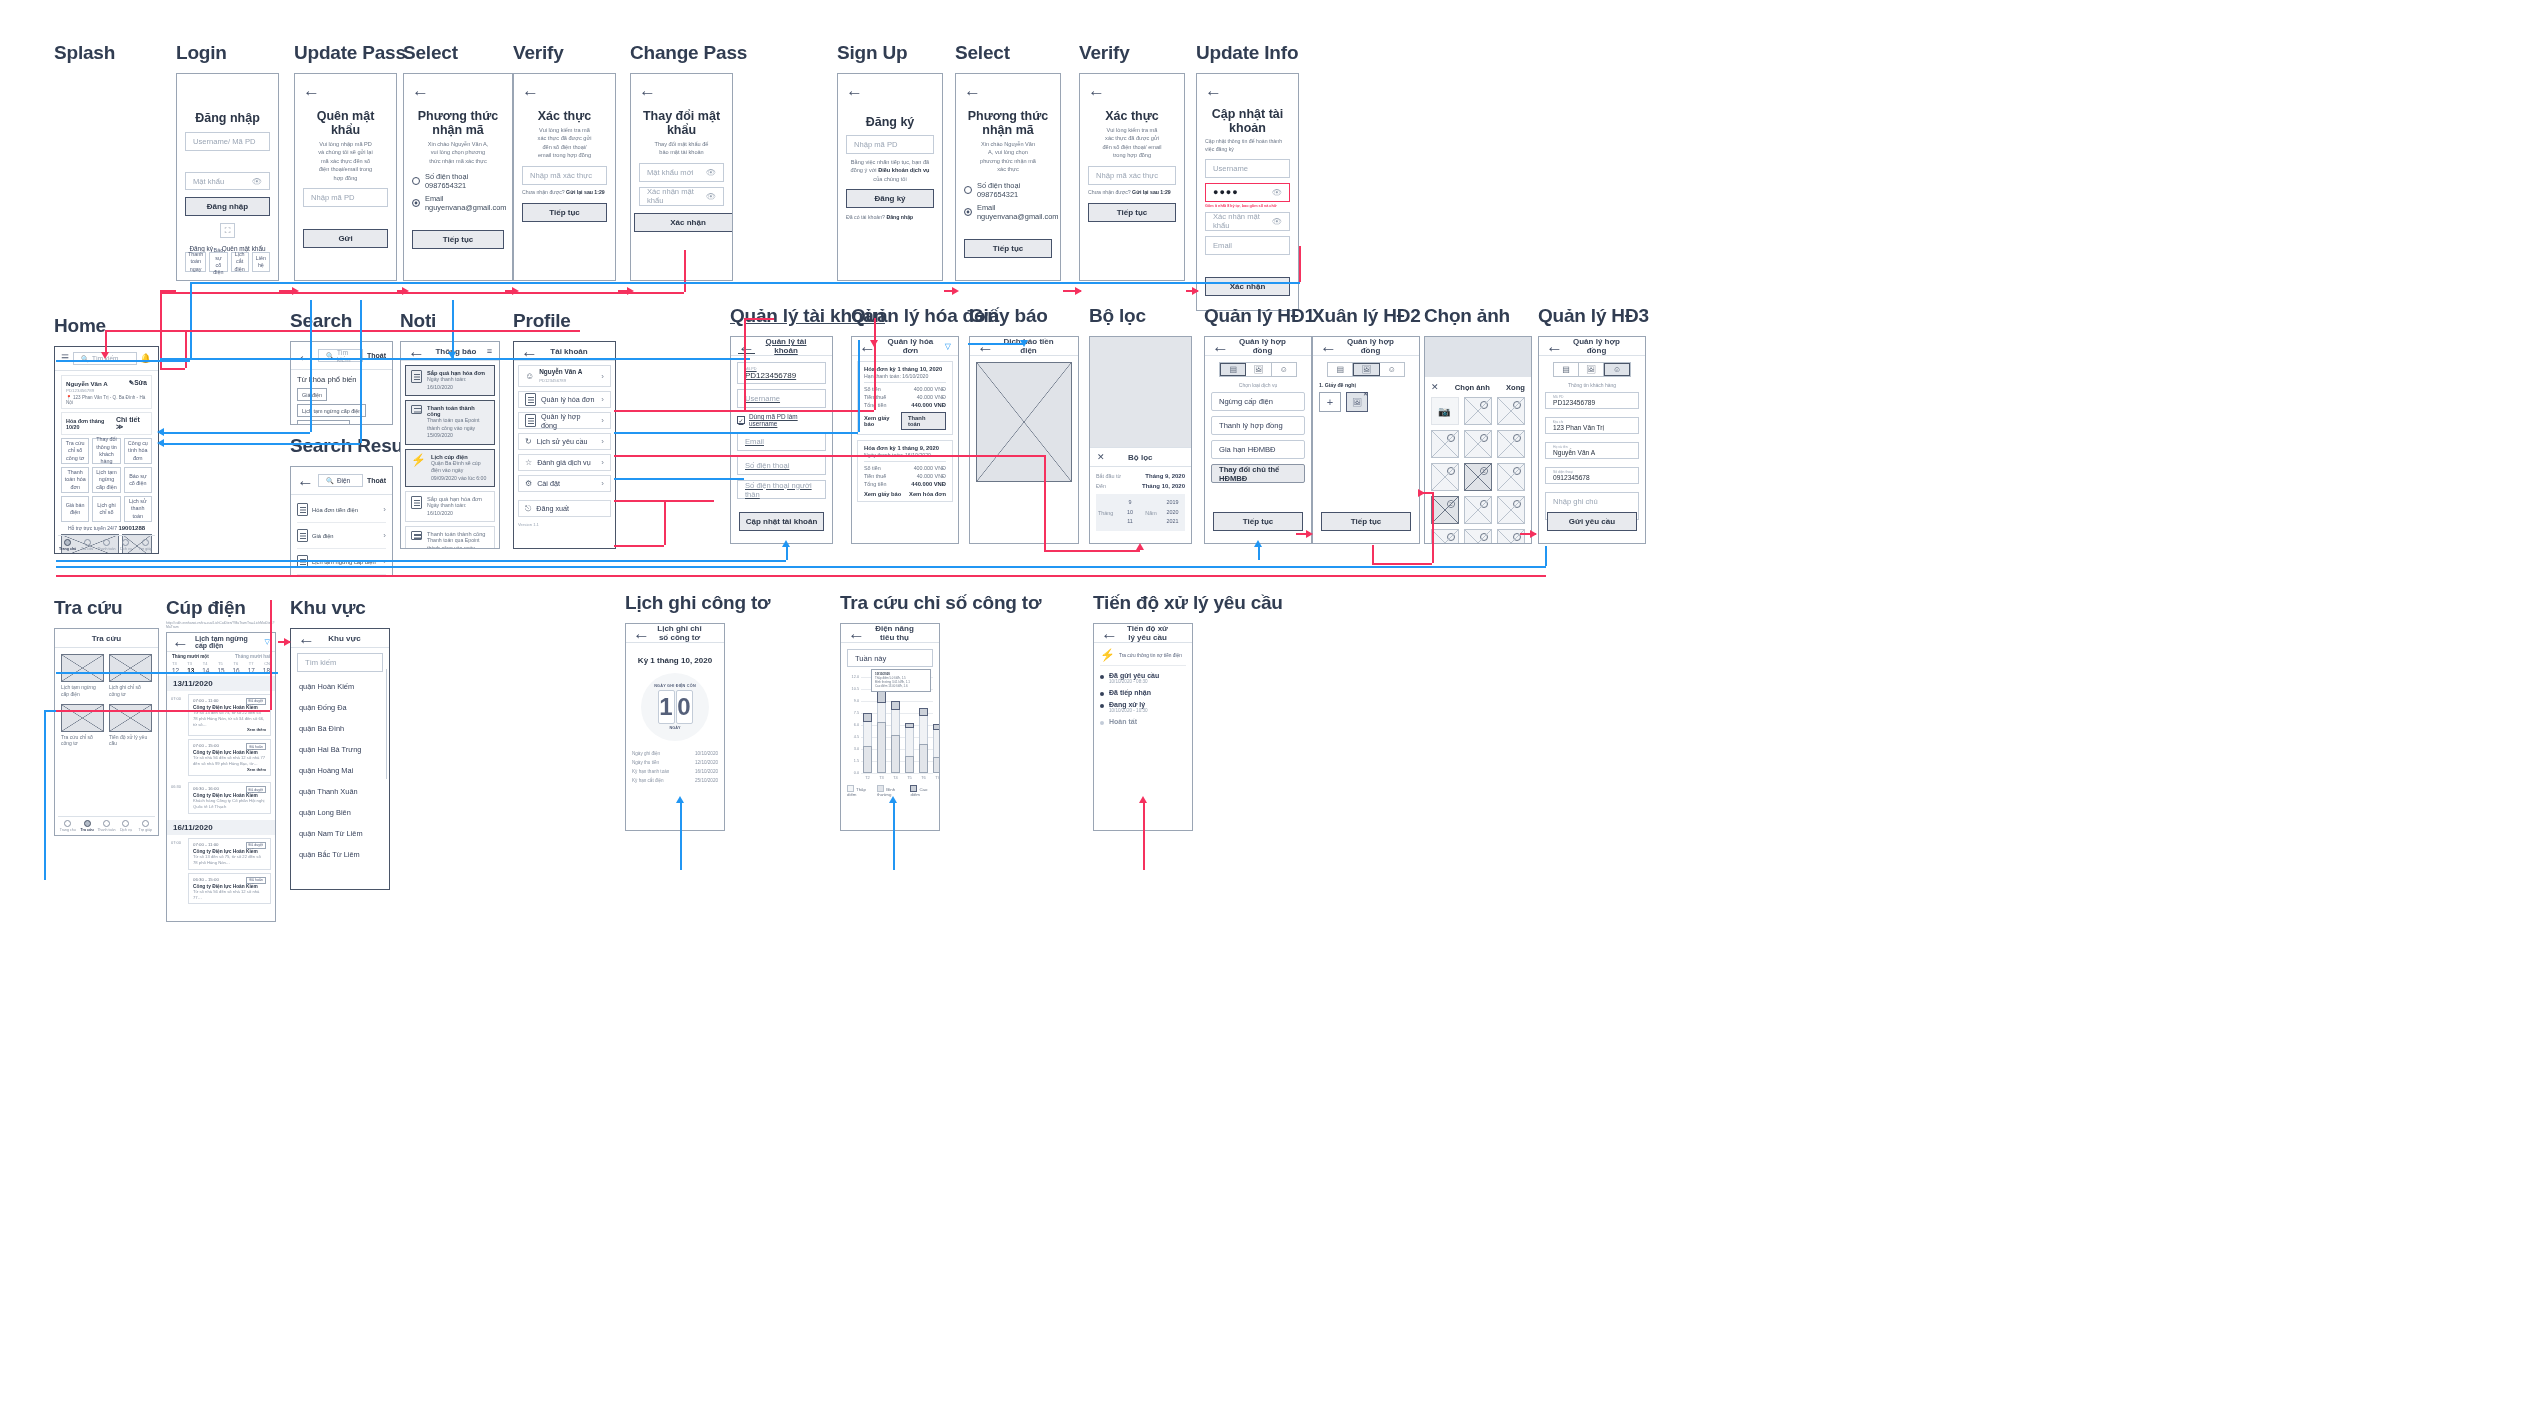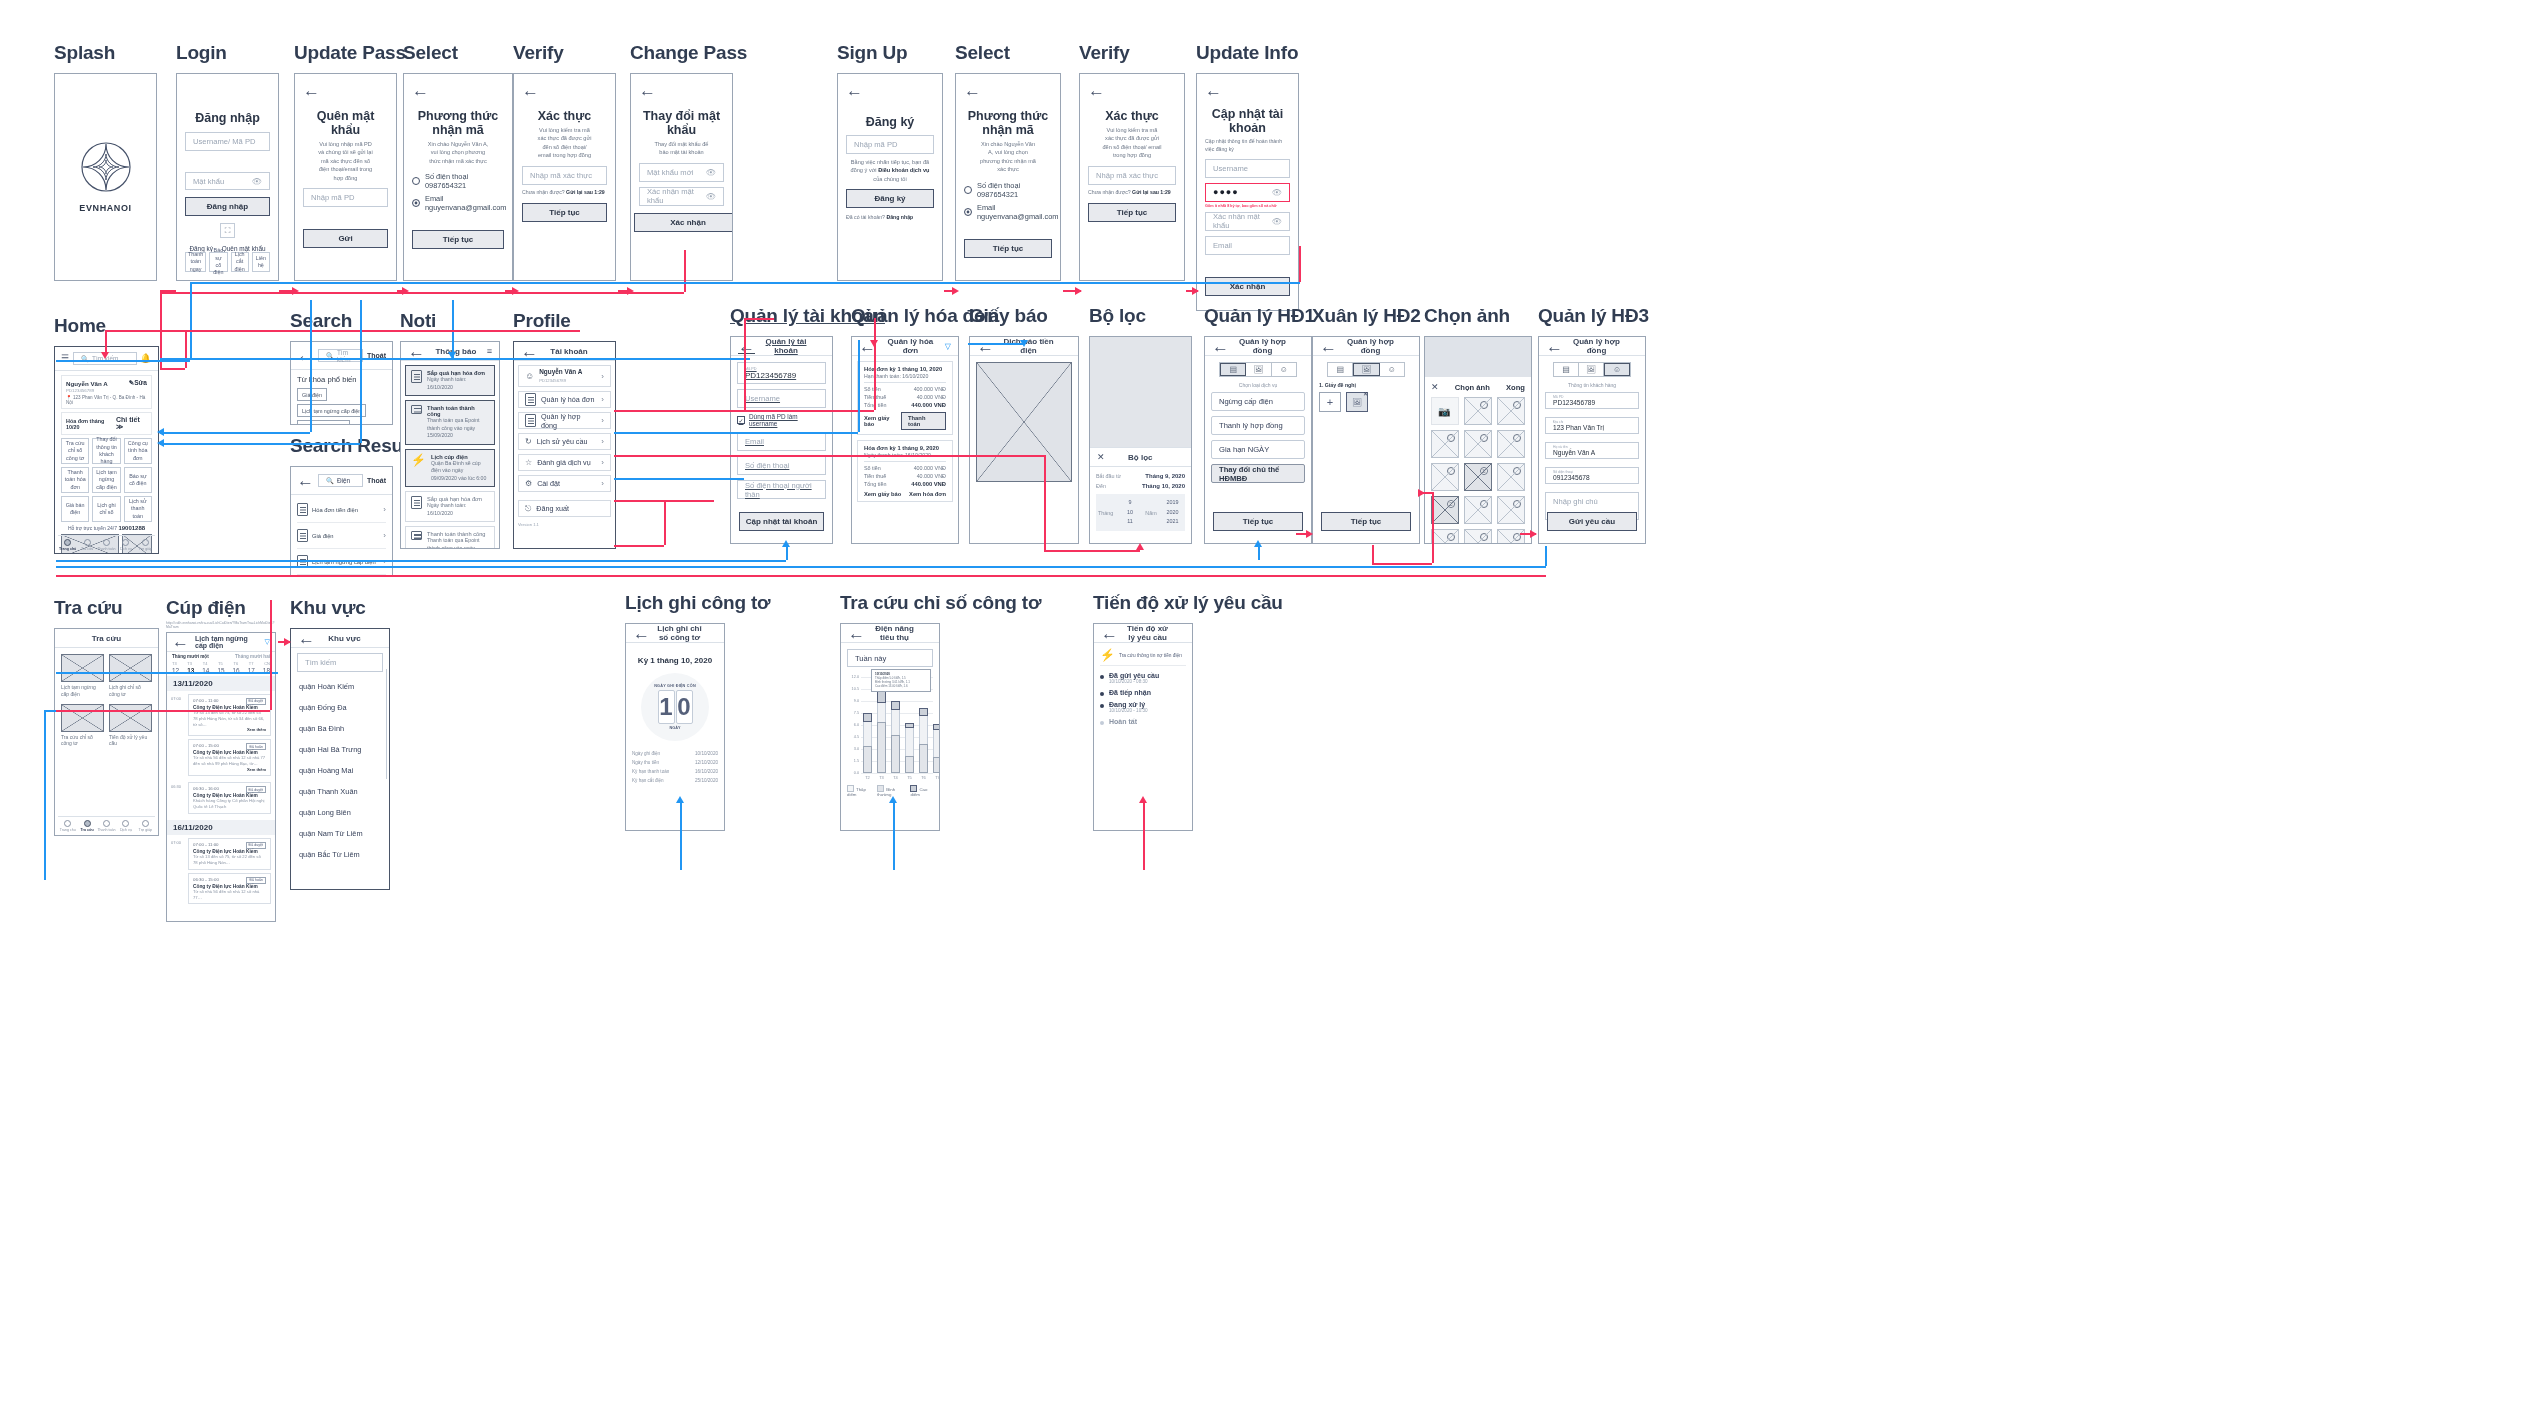--- a/index.html
+++ b/index.html
@@ -141,29 +141,20 @@
   .sched-item .ds { font-size:4.2px; color:#8a94a4; line-height:1.4;}
   .badge { border:1px solid #9aa5b4; font-size:3.6px; padding:0.5px 2px; color:#55607a;}
 </style>
 </head>
 <body>
 
 <div class="canvas">
 
   <div class="group" style="left:54px; top:42px;">
     <div class="gtitle">Splash</div>
-    <div class="phone" style="width:103px;height:208px;display:flex;flex-direction:column;align-items:center;justify-content:center;gap:10px;">
-      <svg width="52" height="52" viewBox="0 0 52 52">
-        <circle cx="26" cy="26" r="24" fill="none" stroke="#46526a" stroke-width="1.2"></circle>
-        <path d="M26 3 C26 16 36 26 49 26 C36 26 26 36 26 49 C26 36 16 26 3 26 C16 26 26 16 26 3Z" fill="none" stroke="#46526a" stroke-width="1.2"></path>
-        <path d="M26 13 C26 20 32 26 39 26 C32 26 26 32 26 39 C26 32 20 26 13 26 C20 26 26 20 26 13Z" fill="none" stroke="#46526a" stroke-width="1"></path>
-        <path d="M26 19 C26 23 29 26 33 26 C29 26 26 29 26 33 C26 29 23 26 19 26 C23 26 26 23 26 19Z" fill="none" stroke="#46526a" stroke-width="0.9"></path>
-      </svg>
-      <div style="font-size:9px;font-weight:700;letter-spacing:0.6px;color:#2c3647;">EVNHANOI</div>
-    </div>
   </div>
 
   <div class="group" style="left:176px; top:42px;">
     <div class="gtitle">Login</div>
     <div class="phone" style="width:103px;height:208px;padding:8px;display:flex;flex-direction:column;">
       <div style="height:30px"></div>
       <div class="scr-title" style="margin-bottom:7px">Đăng nhập</div>
       <div class="field">
           <span>Username/ Mã PD</span>
         </div>
@@ -702,21 +693,21 @@
         </div>
         <div style="text-align:center;font-size:5px;color:#8a94a4;margin:5px 0 4px;">Chọn loại dịch vụ</div>
         <div style="display:flex;flex-direction:column;gap:5px;">
           <div class="field" style="border-radius:2px">
               <span style="color:#36415a">Ngừng cấp điện</span>
             </div>
           <div class="field" style="border-radius:2px">
               <span style="color:#36415a">Thanh lý hợp đồng</span>
             </div>
           <div class="field" style="border-radius:2px">
-              <span style="color:#36415a">Gia hạn NGÀY</span>
+              <span style="color:#36415a">Gia hạn HĐMBĐ</span>
             </div>
           <div class="field" style="border-radius:2px;background:#e8eaee;border-color:#8a94a4">
               <span style="color:#2c3647;font-weight:600">Thay đổi chủ thể HĐMBĐ</span>
             </div>
         </div>
       </div>
       <div class="btn" style="position:absolute;left:8px;right:8px;bottom:12px;">Tiếp tục</div>
     </div>
   </div>
 

